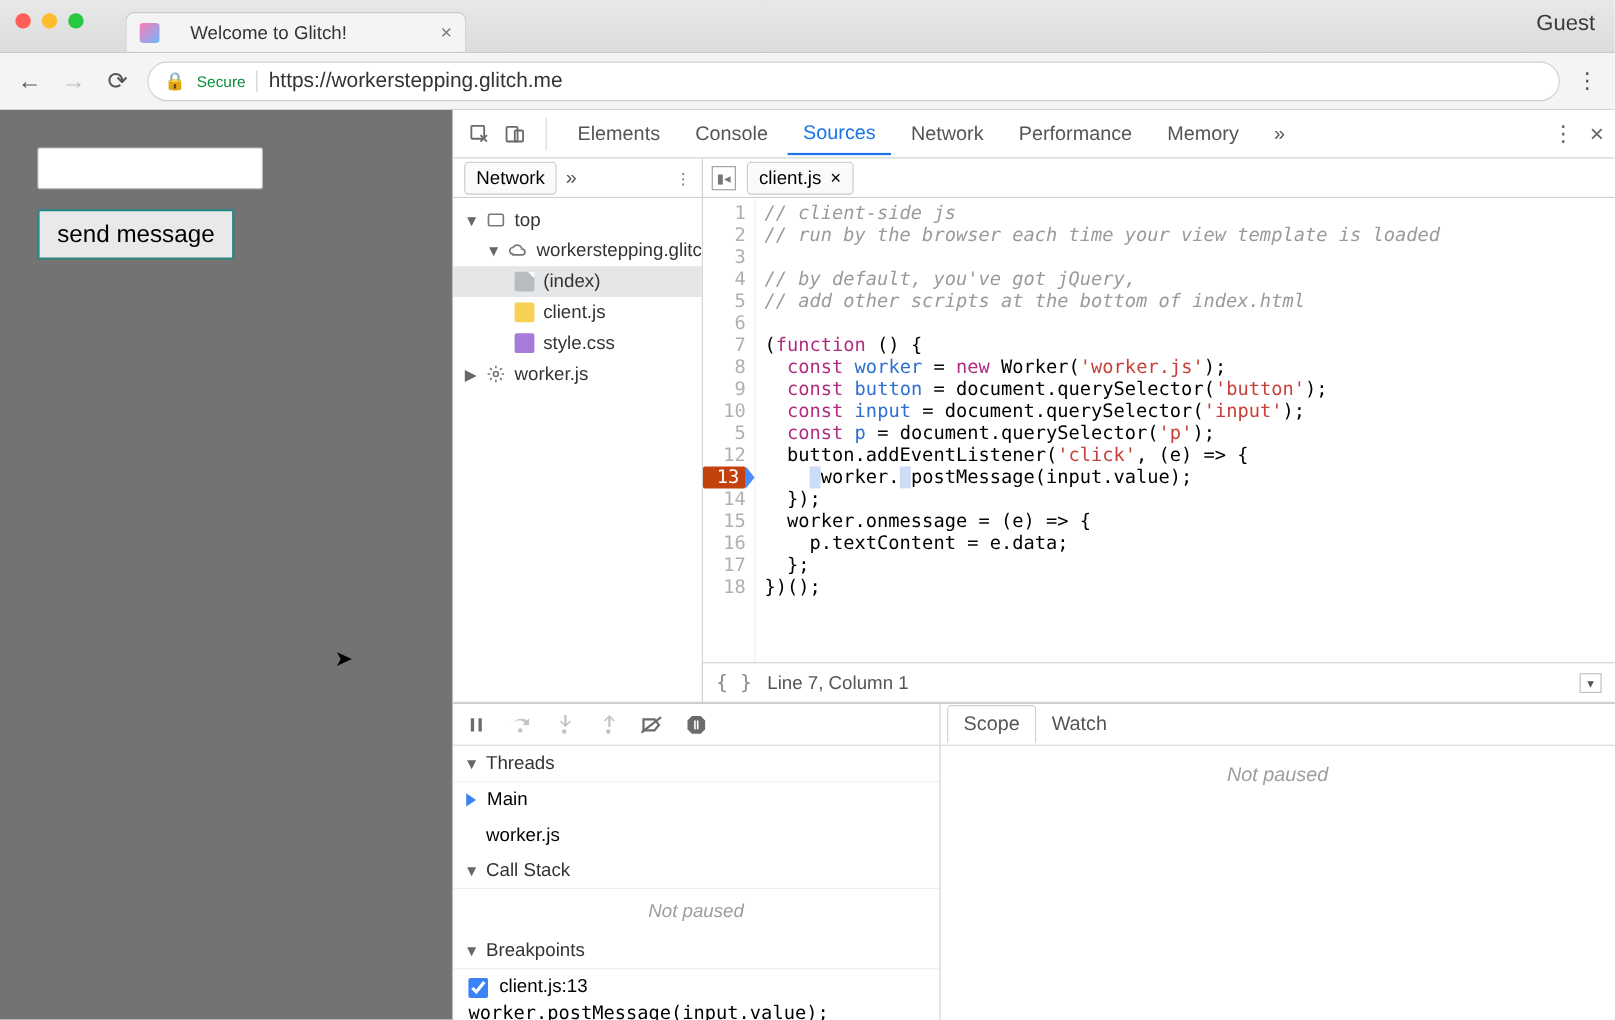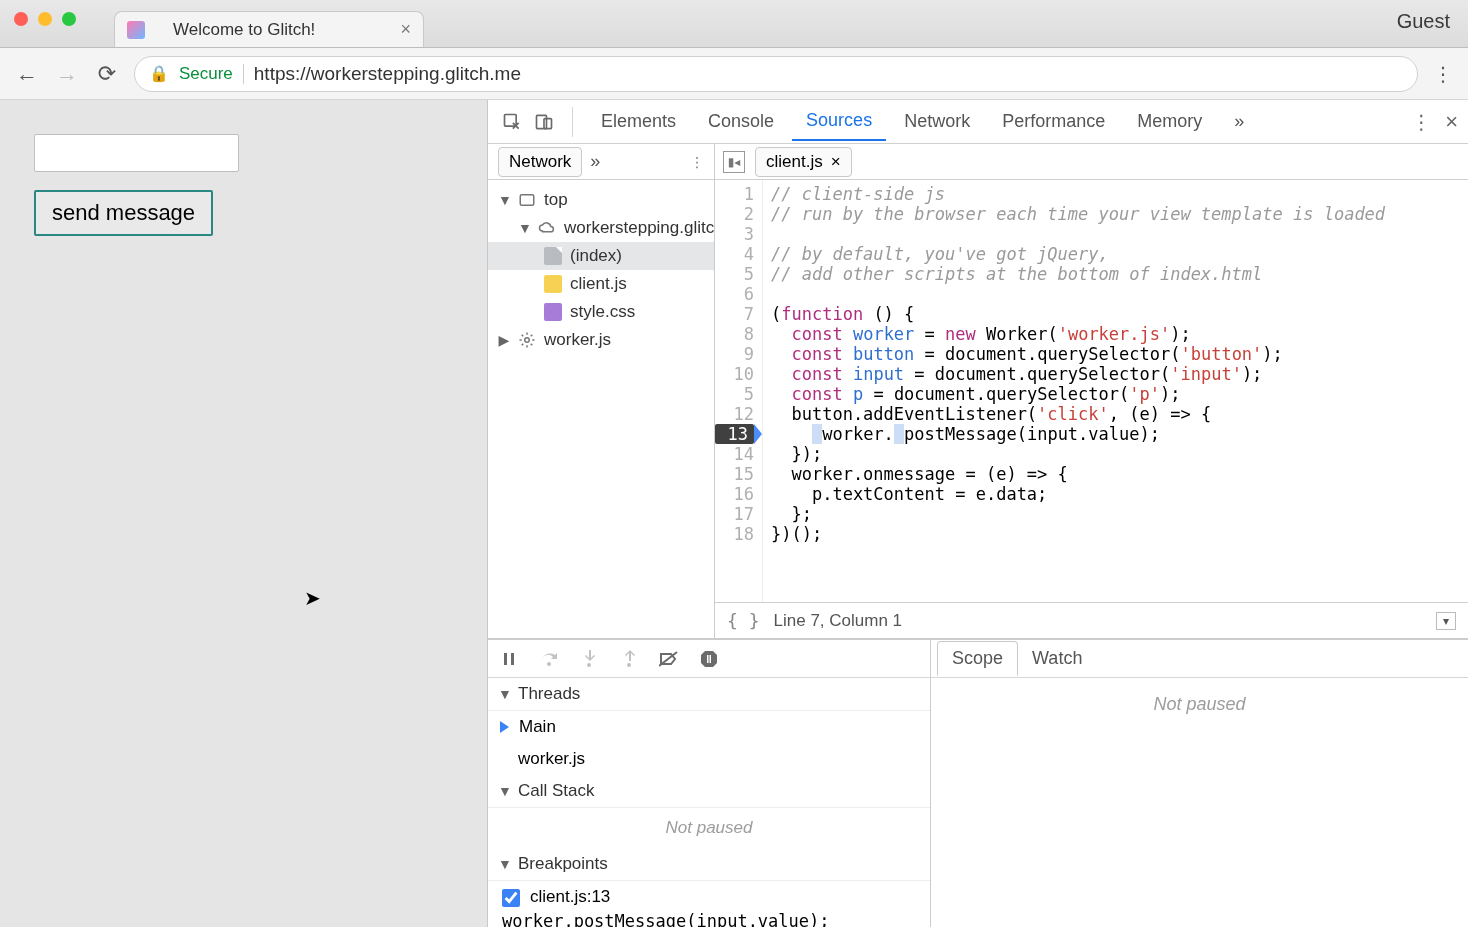--- a/index.html
+++ b/index.html
@@ -14,28 +14,28 @@
 .tab .favicon{width:18px;height:18px;background:linear-gradient(135deg,#ff7ab3,#6fb8ff);border-radius:3px;}
 .tab .title{flex:1;font-size:17px;color:#333;}
 .tab .close{color:#7a7a7a;font-size:18px;}
 .guest{position:absolute; right:18px; top:10px; font-size:20px; color:#3a3a3a;}
 
 .toolbar { height: 52px; background: #f4f4f4; display:flex; align-items:center; padding: 0 14px; gap:14px; border-bottom:1px solid #d5d5d5;}
 .nav-btn{width:26px;height:26px;display:flex;align-items:center;justify-content:center;color:#555;font-size:22px;}
 .nav-btn.disabled{color:#bbb;}
 .omnibox{flex:1;height:36px;border:1px solid #d0d0d0;border-radius:20px;background:#fff;display:flex;align-items:center;padding:0 14px;gap:10px;}
 .lock{color:#0a8f3c;font-size:16px;}
-.secure{color:#0a8f3c;font-size:17px;}
+.secure{color:#0a8f3c;font-size:14px;}
 .divider{width:1px;height:20px;background:#ccc;}
 .url{font-size:19px;color:#333;}
 .menu-dots{width:22px;text-align:center;color:#555;font-size:20px;}
 
 
 .main{display:flex; height: calc(927px - 48px - 52px);}
-.page{width:488px;border-right:1px solid #c8c8c8; padding: 34px; background:#e5e5e5;}
+.page{width:412px;border-right:1px solid #c8c8c8; padding: 34px; background:#737373;}
 .page input[type=text]{width:205px;height:38px;border:1px solid #bfbfbf;border-radius:2px;padding:4px 8px;font-size:16px;}
 .page button{margin-top:18px;padding:8px 16px;font-size:22px;background:#e9e9e9;border:2px solid #2a8782;border-radius:2px;cursor:pointer;}
 
 
 .devtools{flex:1; display:flex; flex-direction:column; background:#fff;}
 .dt-tabs{height:44px;border-bottom:1px solid #d0d0d0;display:flex;align-items:center;padding:0 10px;gap:4px;}
 .dt-tool-icon{width:28px;height:28px;display:flex;align-items:center;justify-content:center;color:#6a6a6a;}
 .dt-tool-icon svg{width:20px;height:20px;}
 .dt-sep{width:1px;height:30px;background:#d6d6d6;margin:0 10px;}
 .dt-tab{padding:8px 14px;font-size:18px;color:#555;cursor:pointer;}
@@ -61,21 +61,21 @@
 .ficon.css{background:#a77bd8;border-radius:2px;}
 .ind1{padding-left:10px;} .ind2{padding-left:30px;} .ind3{padding-left:56px;}
 
 .dt-editor{flex:1;display:flex;flex-direction:column;}
 .ed-tabs{height:36px;border-bottom:1px solid #d0d0d0;display:flex;align-items:center;padding:0 8px;gap:10px;}
 .ed-side-toggle{width:22px;height:22px;border:1px solid #999;color:#777;display:flex;align-items:center;justify-content:center;font-size:12px;}
 .ed-tab{padding:4px 10px;border:1px solid #c9c9c9;border-radius:4px;font-size:17px;background:#fafafa;display:flex;align-items:center;gap:8px;}
 .ed-body{flex:1;display:flex;font-family:Menlo,Consolas,monospace;font-size:17px;overflow:auto;background:#fff;}
 .gutter{width:48px;background:#fff;color:#b0b0b0;text-align:right;padding:4px 8px 4px 0;user-select:none;border-right:1px solid #eee;}
 .gutter div{height:20px;line-height:20px;}
-.gutter .bp{background:#404040;color:#fff;position:relative;border-radius:2px;padding-right:6px;}
+.gutter .bp{background:#c2410c;color:#fff;position:relative;border-radius:2px;padding-right:6px;}
 .gutter .bp::after{content:'';position:absolute;right:-8px;top:0;border-top:10px solid transparent;border-bottom:10px solid transparent;border-left:8px solid #4a8df8;}
 .code{flex:1;padding:4px 8px;white-space:pre;line-height:20px;}
 .c-com{color:#9a9a9a;font-style:italic;}
 .c-kw{color:#b02c7f;}
 .c-str{color:#c7413a;}
 .c-var{color:#2f6fd0;}
 .ed-status{height:36px;border-top:1px solid #d0d0d0;display:flex;align-items:center;padding:0 12px;gap:14px;color:#555;font-size:17px;}
 .braces{font-family:monospace;color:#888;font-size:18px;}
 .ed-status .right{margin-left:auto;border:1px solid #bbb;width:20px;height:18px;display:flex;align-items:center;justify-content:center;font-size:12px;}
 

